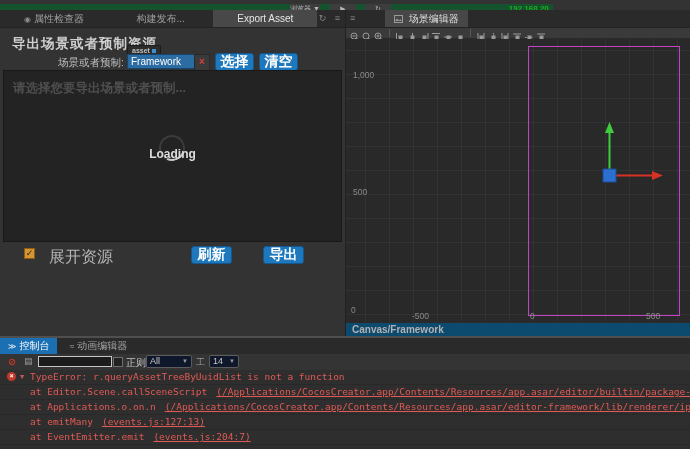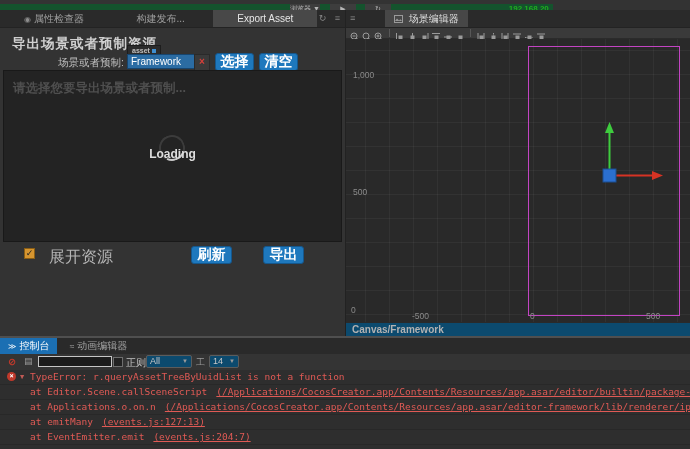--- a/index.html
+++ b/index.html
@@ -84,21 +84,21 @@
   .ctab{display:inline-block;height:16px;line-height:16px;padding:0 8px;font-size:10px;color:#a0a0a0;vertical-align:top;}
   .ctab.active{background:#1b6fb3;color:#fff;}
   .ctab .ticon{font-size:8px;margin-right:3px;}
   #console-toolbar{position:absolute;left:0;top:16px;width:100%;height:16px;background:#343434;}
   #clear-log-icon{position:absolute;left:8px;top:2px;color:#c0392b;font-size:10px;font-weight:bold;}
   #log-doc-icon{position:absolute;left:24px;top:2px;color:#9a9a9a;font-size:9px;}
   #log-filter{position:absolute;left:38px;top:2px;width:68px;height:9px;background:#1c1c1c;
     border:1px solid #c6c6c6;color:#ddd;font-size:9px;padding:0 2px;}
   #regex-box{position:absolute;left:113px;top:3px;width:8px;height:8px;background:#222;border:1px solid #6e6e6e;}
   #regex-label{position:absolute;left:126px;top:2px;font-size:10px;color:#c2c2c2;}
-  .dd{position:absolute;top:1px;height:11px;background:#0c4a6e;border:1px solid #5c5c5c;border-radius:2px;
+  .dd{position:absolute;top:1px;height:11px;background:#0f172a;border:1px solid #5c5c5c;border-radius:2px;
     color:#c8c8c8;font-size:9px;line-height:11px;padding:0 3px;}
   .dd .caret{float:right;font-size:6px;margin-left:5px;line-height:11px;color:#9a9a9a;}
   #level-dd{left:146px;width:38px;}
   #fontsize-icon{position:absolute;left:196px;top:2px;font-size:9px;color:#9a9a9a;}
   #fontsize-dd{left:209px;width:22px;}
 
   #log-area{position:absolute;left:0;top:32px;width:100%;height:81px;
     font-family:"DejaVu Sans Mono","Liberation Mono",monospace;font-size:9.5px;color:#e05a55;}
   .log-row{position:relative;height:14px;line-height:14px;border-bottom:1px solid #282828;white-space:nowrap;overflow:hidden;}
   .log-row .err-icon{position:absolute;left:7px;top:2px;width:9px;height:9px;border-radius:50%;background:#c0392b;

